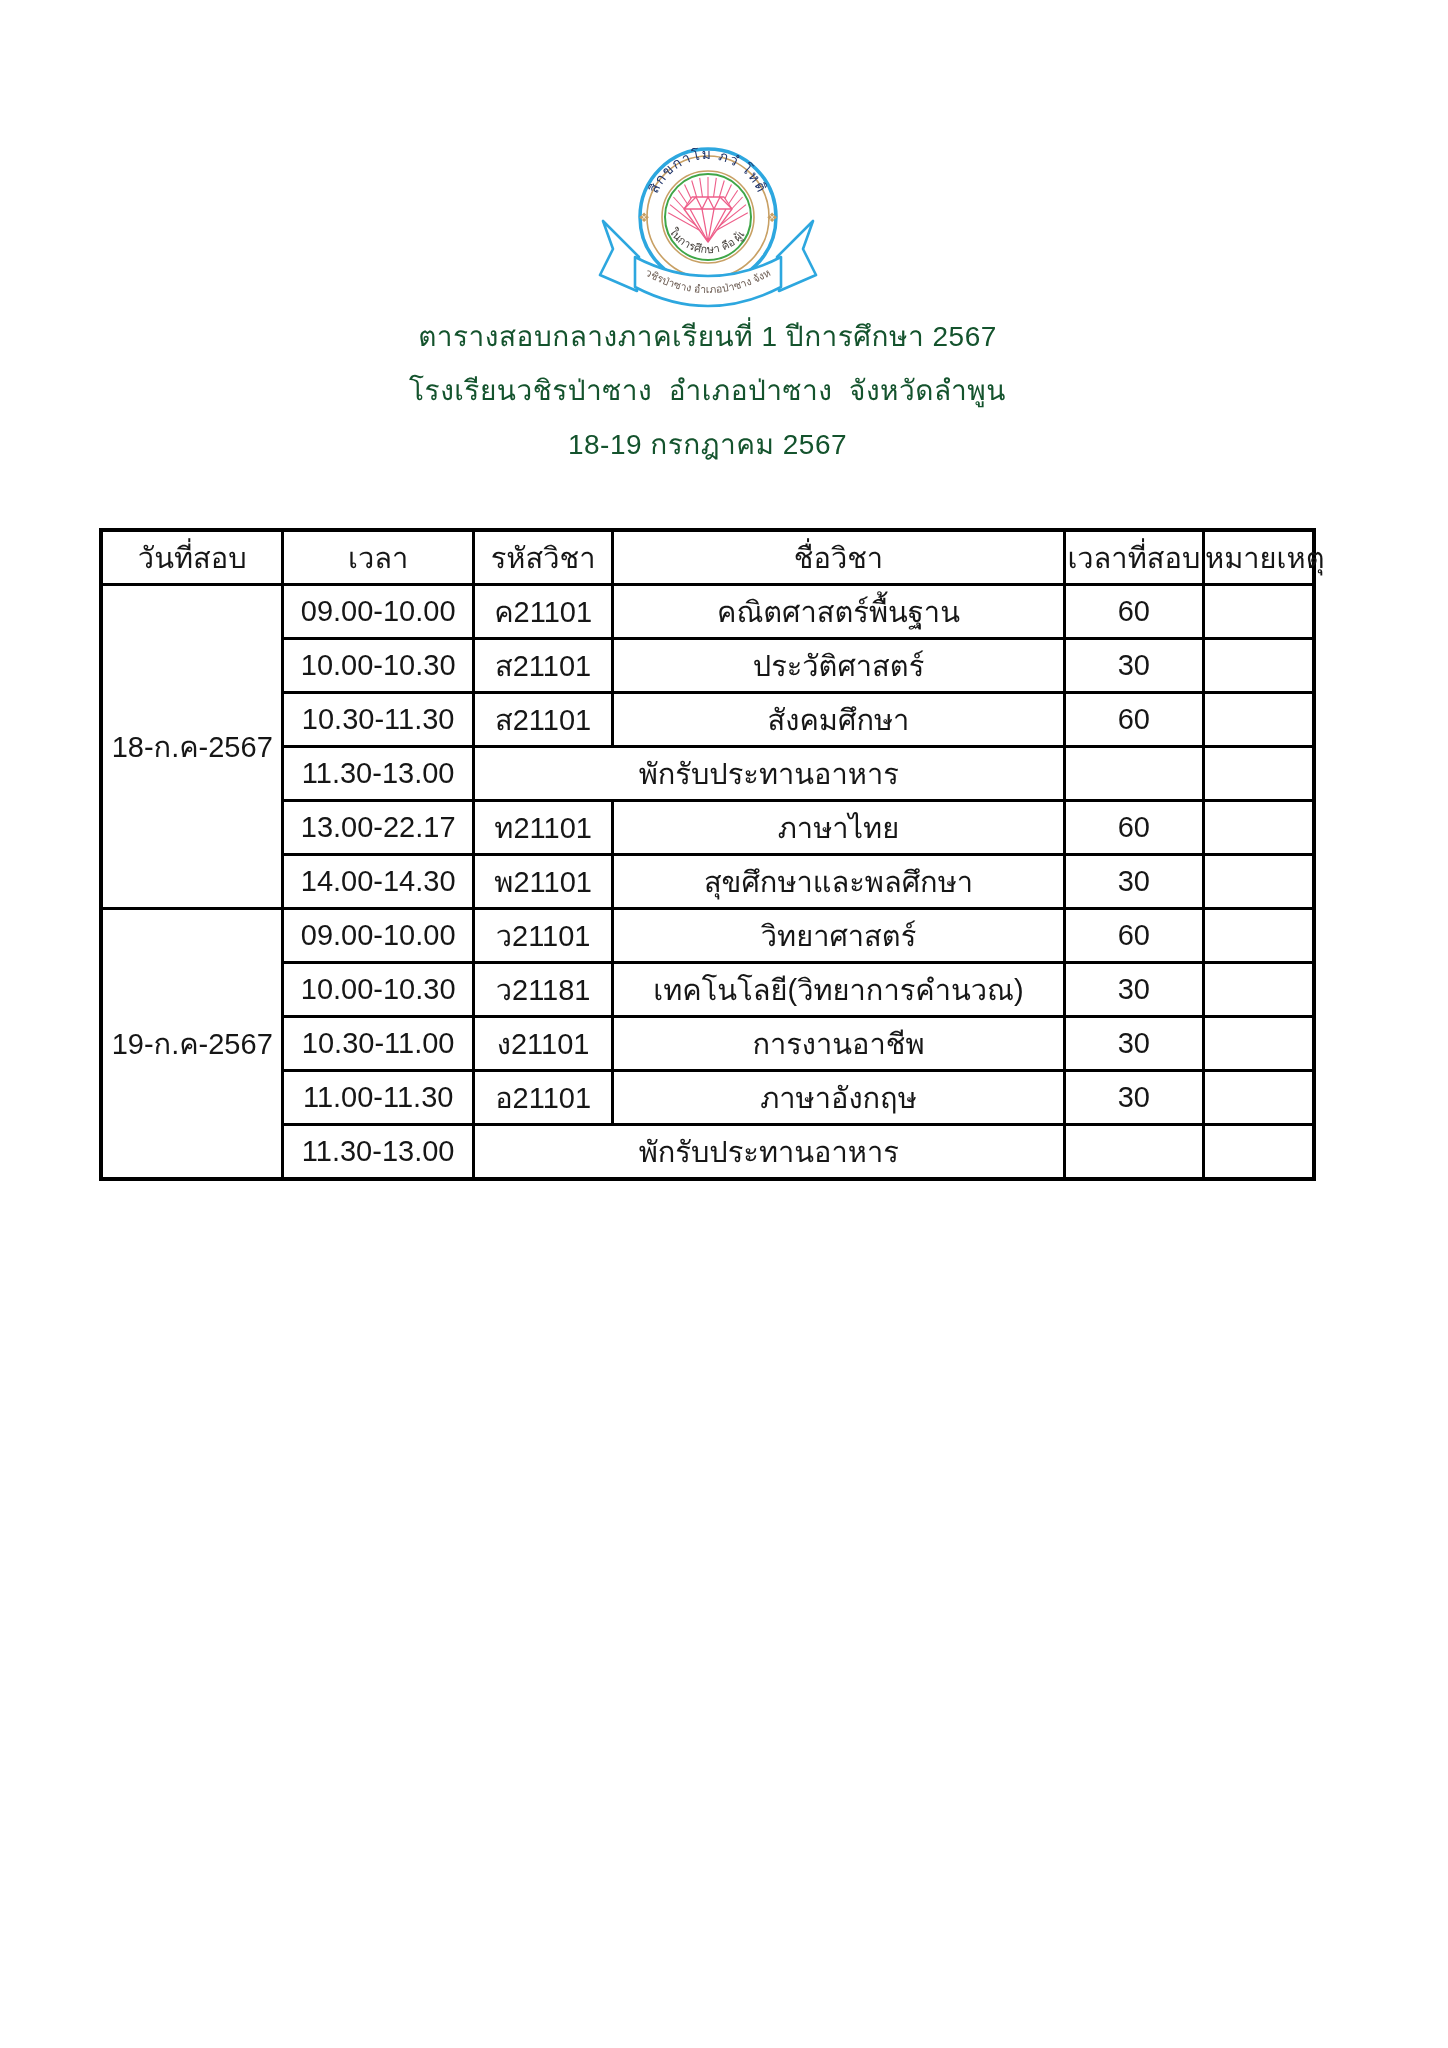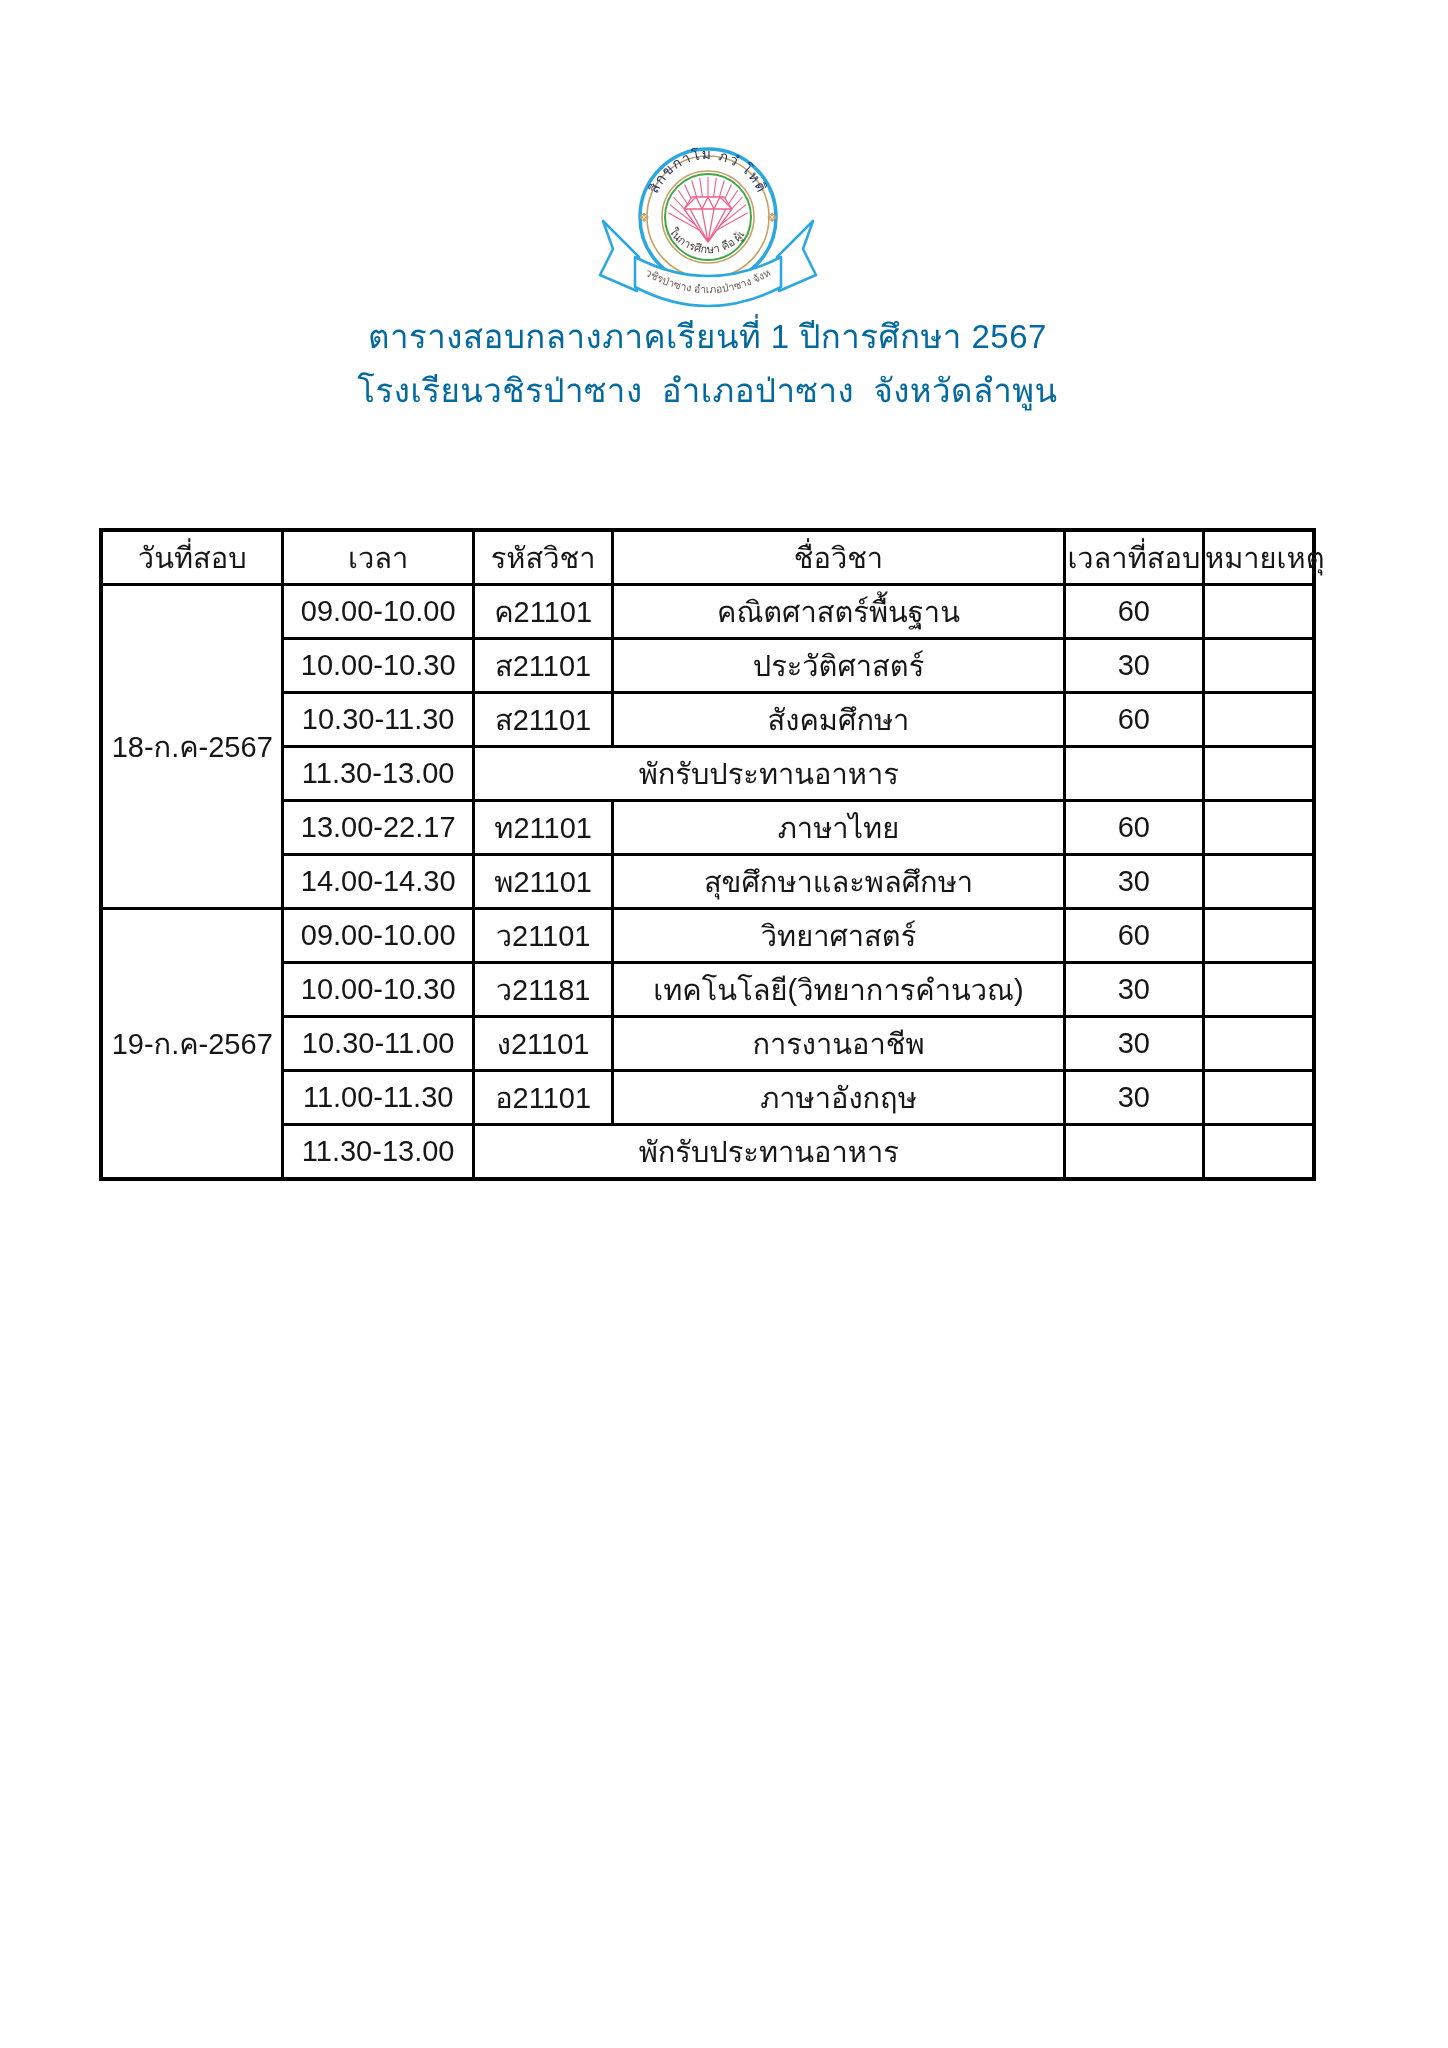--- a/index.html
+++ b/index.html
@@ -6,21 +6,21 @@
   body{
     width:1448px;height:2048px;background:#ffffff;position:relative;
     font-family:"Liberation Sans","DejaVu Sans",sans-serif;color:#111;
   }
   .page{position:absolute;left:0;top:0;width:1448px;height:2048px;background:#fff;}
   .content{position:absolute;left:95px;top:0;width:1225px;}
   .logo-wrap{position:absolute;left:0;top:145px;width:100%;text-align:center;}
   .logo-wrap svg{display:inline-block;}
   .titles{position:absolute;left:0;top:310px;width:100%;text-align:center;}
   .title-line{
-    font-size:33px;line-height:54px;color:#0369a1;white-space:pre-wrap;
+    font-size:28px;line-height:54px;color:#14532d;white-space:pre-wrap;
     letter-spacing:0.5px;
   }
   .exam-table{
     position:absolute;left:4px;top:528px;width:1217px;
     border-collapse:collapse;table-layout:fixed;border:4px solid #000;
   }
   .exam-table th,.exam-table td{
     border:3px solid #000;height:51px;padding:0;
     font-size:29px;font-weight:400;color:#161616;text-align:center;vertical-align:middle;
   }
@@ -94,20 +94,21 @@
         </g>
         <text font-size="10.5" fill="#6a5a50">
           <textPath href="#arcRibbon" startOffset="50%" text-anchor="middle">โรงเรียนวชิรป่าซาง อำเภอป่าซาง จังหวัดลำพูน</textPath>
         </text>
       </svg>
     </div>
 
     <div class="titles">
       <div class="title-line">ตารางสอบกลางภาคเรียนที่ 1 ปีการศึกษา 2567</div>
       <div class="title-line">โรงเรียนวชิรป่าซาง  อำเภอป่าซาง  จังหวัดลำพูน</div>
+      <div class="title-line">18-19 กรกฎาคม 2567</div>
     </div>
 
     <table class="exam-table">
       <colgroup>
         <col class="col-date">
           <col class="col-time">
           <col class="col-code">
         <col class="col-subject">
           <col class="col-duration">
           <col class="col-note">

